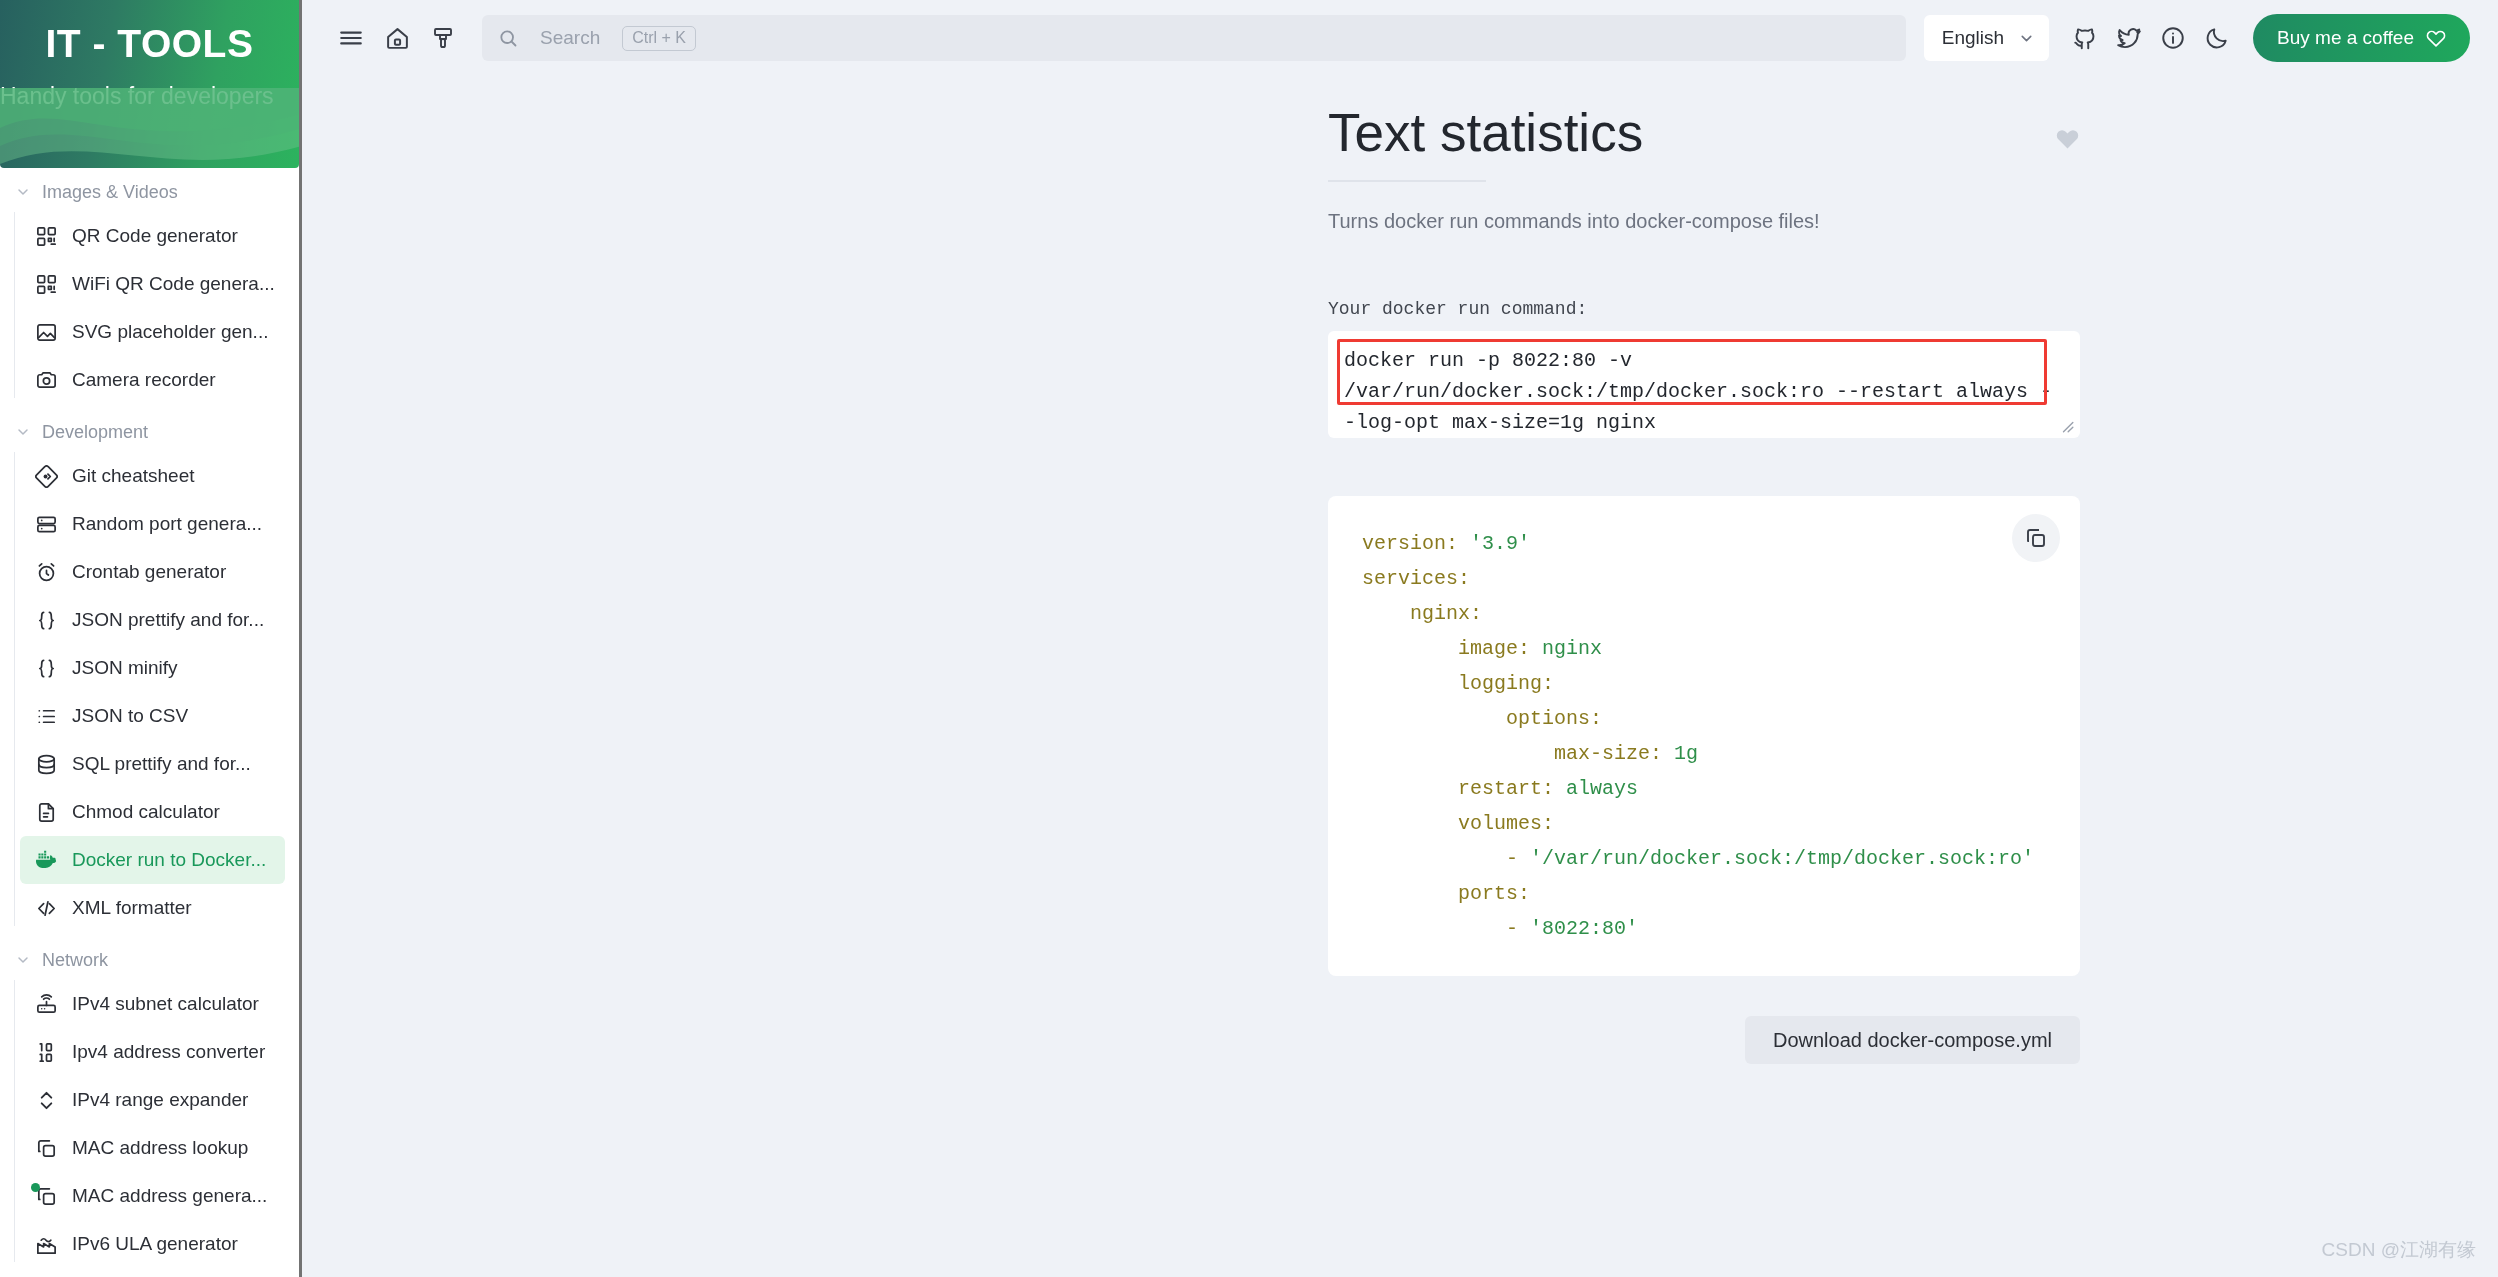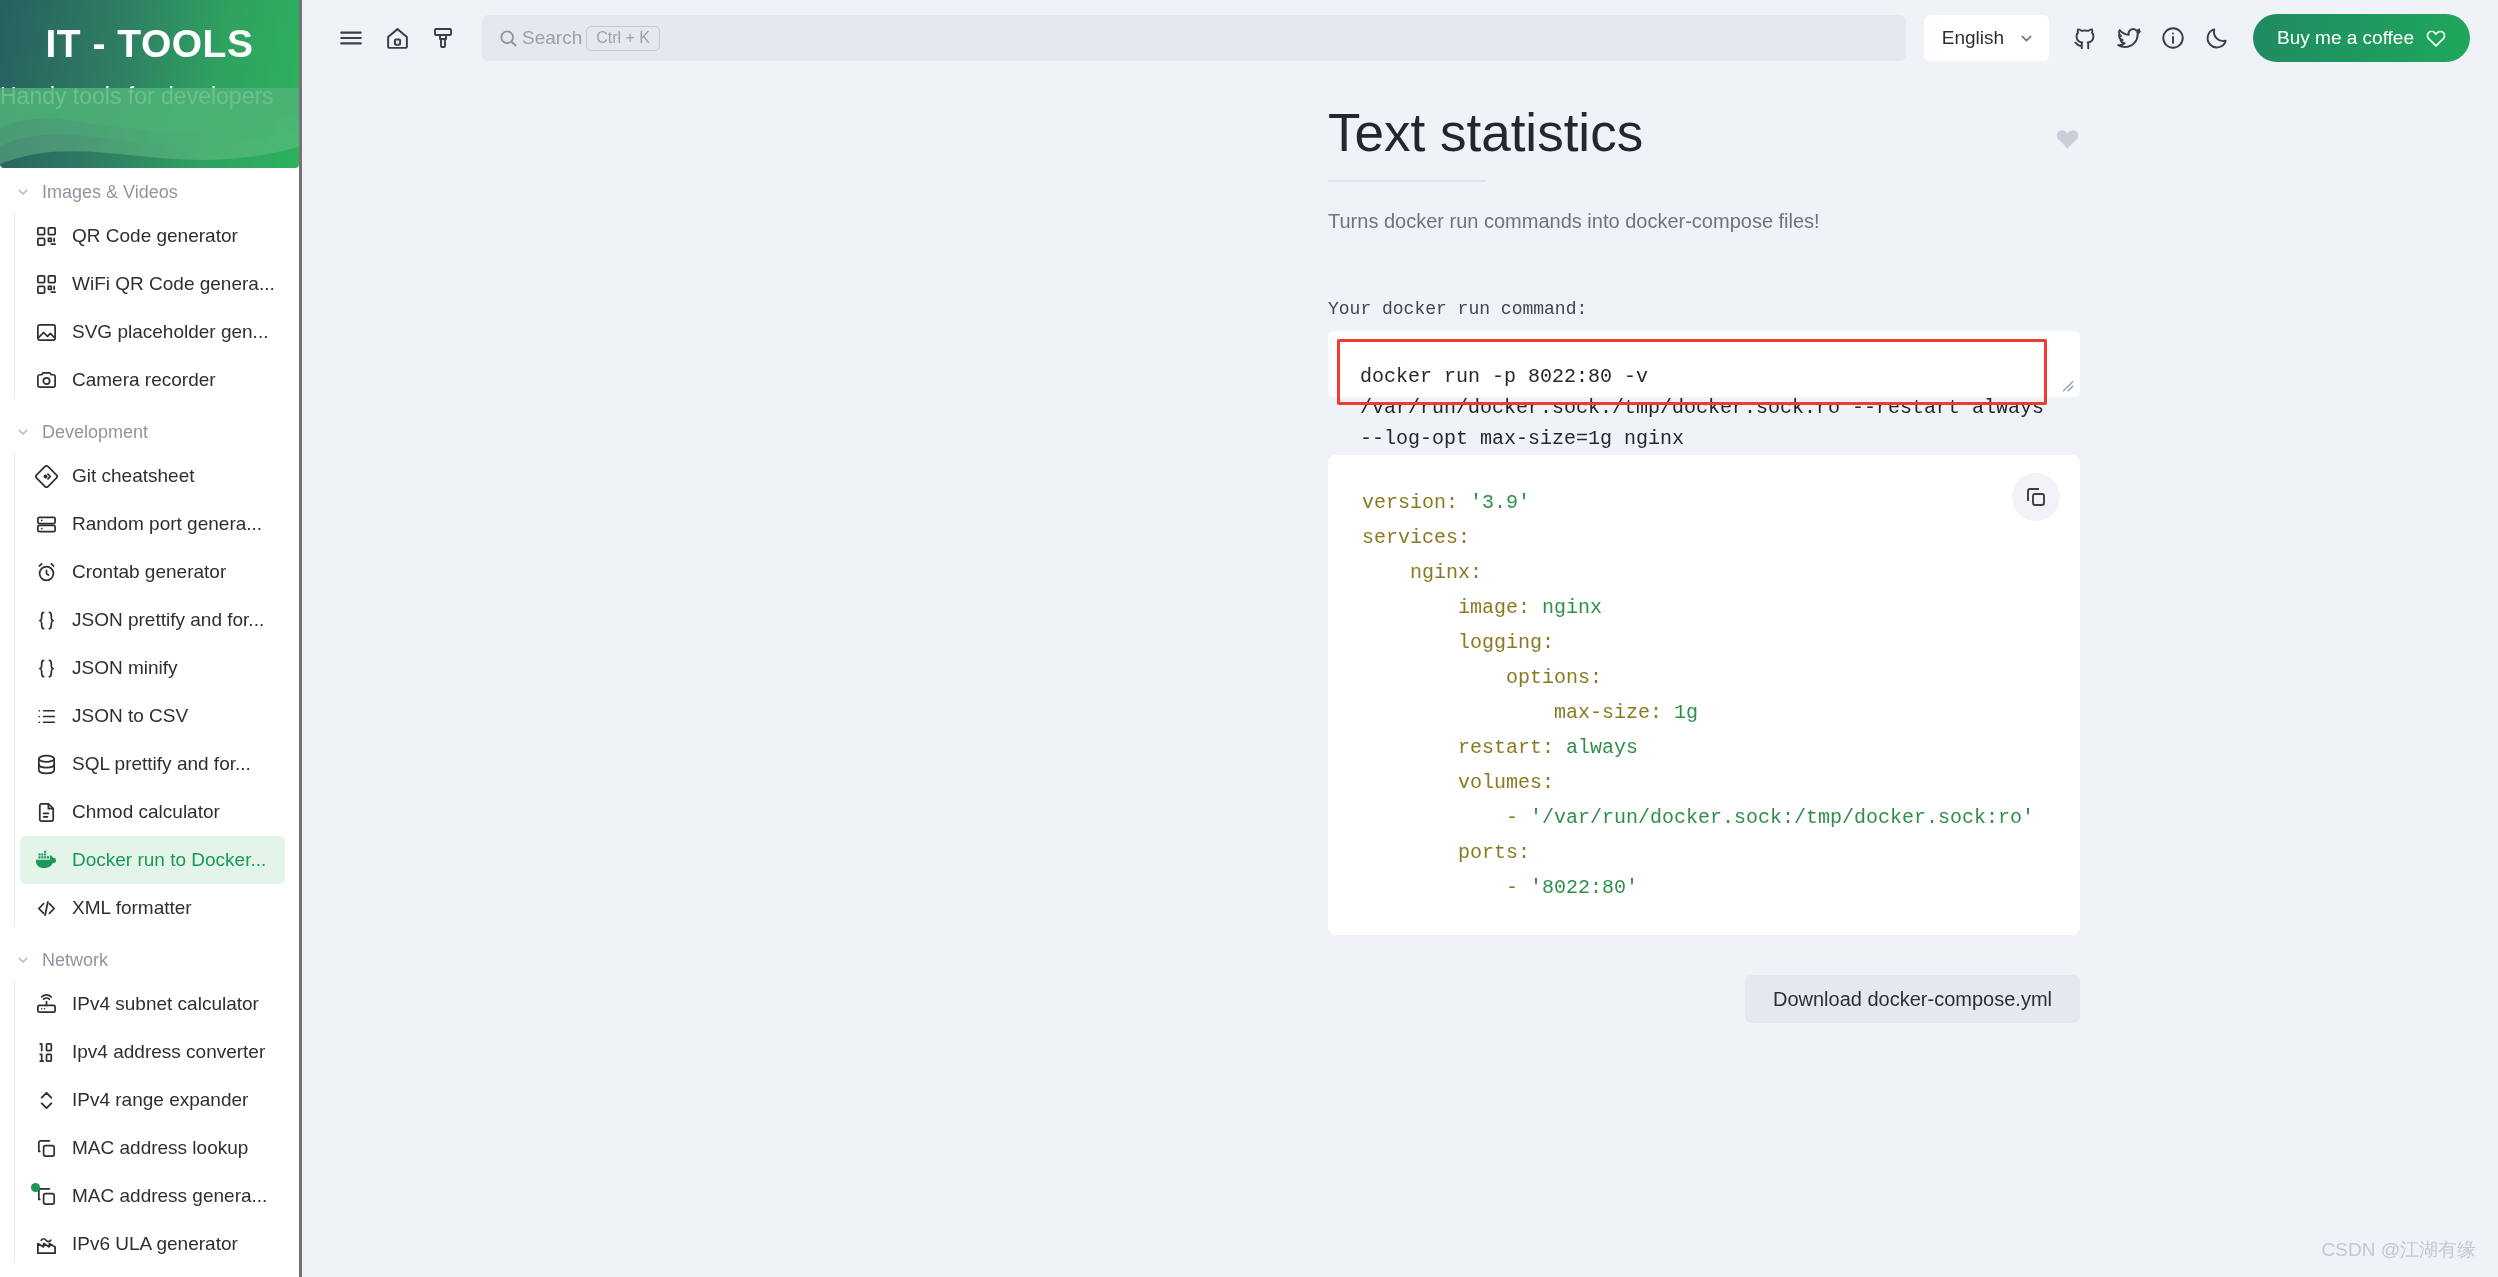--- a/index.html
+++ b/index.html
@@ -120,21 +120,21 @@
     border-radius: 6px;
   }
   .searchbox {
     flex: 1;
     margin-left: 16px;
     margin-right: 18px;
     height: 46px;
     background: #e5e8ee;
     border-radius: 6px;
     display: flex; align-items: center;
-    gap: 4px;
+    gap: 22px;
     padding: 0 16px;
     cursor: text;
   }
   .searchbox .sicon { color: #8e95a1; display: inline-flex; }
   .search-ph { color: #9aa1ad; font-size: 19px; }
   .kbd {
     border: 1px solid #c3c9d2;
     border-radius: 5px;
     color: #9aa1ad;
     font-size: 16px;
@@ -191,23 +191,23 @@
   .title-rule { width: 158px; height: 2px; background: #dfe3ea; margin-top: 2px; }
   .fav { color: #c9cfd8; font-size: 27px; margin-top: 22px; cursor: pointer; }
   .page-sub { color: #6d7380; font-size: 20px; margin-top: 28px; }
 
   .label { color: #41464f; font-size: 18px; margin-top: 66px; margin-bottom: 12px;
            font-family: "Liberation Mono", monospace; }
 
   .ta-card {
     background: #fff;
     border-radius: 6px;
-    padding: 20px;
+    padding: 4px;
     position: relative;
-    height: 66px;
+    height: 107px;
   }
   .ta-red {
     position: absolute;
     left: 9px; top: 8px; right: 33px; height: 66px;
     border: 3px solid #ef3b33;
     border-radius: 2px;
     pointer-events: none;
   }
   .ta-text {
     font-family: "Liberation Mono", monospace;

